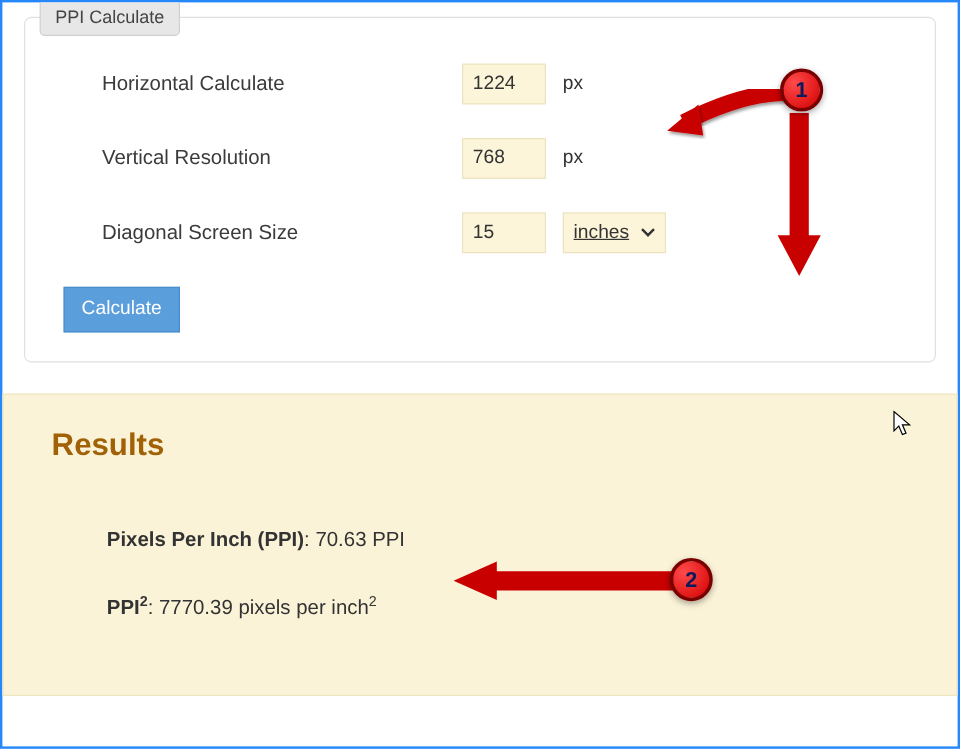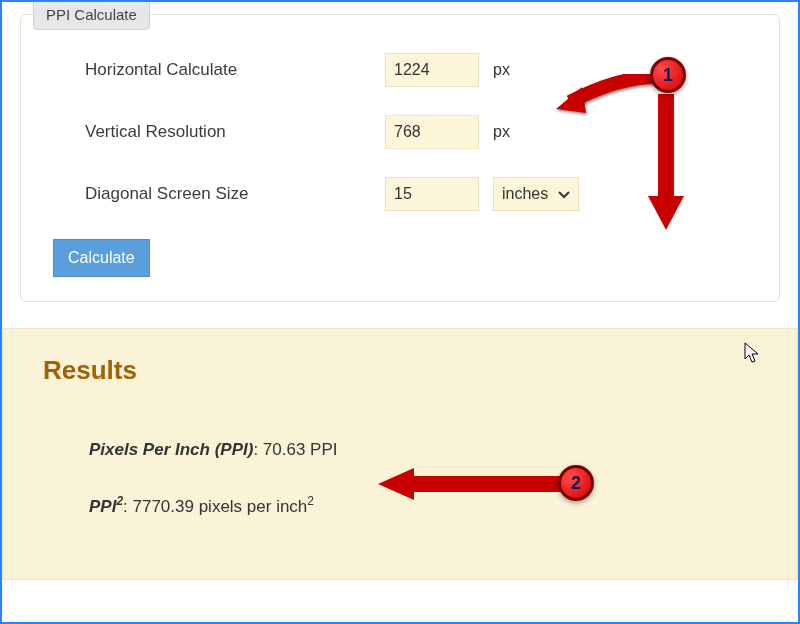--- a/index.html
+++ b/index.html
@@ -1,29 +1,29 @@
 <!DOCTYPE html>
 <html><head>
   <meta charset="utf-8">
   <style>
     * { box-sizing: border-box; margin: 0; padding: 0; font-family: Arial, Helvetica, sans-serif; }
     body { width: 800px; height: 624px; border: 2px solid #2687fb; background: #fff; position: relative; overflow: hidden; }
     .fieldset { margin: 12px 18px 0 18px; border: 1px solid #e0e0e0; border-radius: 6px; padding: 20px 24px 24px 24px; position: relative; }
     .legend { position: absolute; top: -16px; left: 12px; background: #e7e7e7; border: 1px solid #d0d0d0; border-radius: 4px; padding: 6px 12px; font-size: 15px; color: #444; }
     .row { display: flex; align-items: center; margin: 18px 0 28px 0; }
     .row-label { width: 340px; font-size: 17px; color: #3b3b3b; padding-left: 40px; }
-    .row-input { width: 94px; height: 34px; background: #fdf5d9; border: 1px solid #ebe2c0; padding: 4px 8px; font-size: 16px; color: #333; }
+    .row-input { width: 70px; height: 34px; background: #fdf5d9; border: 1px solid #ebe2c0; padding: 4px 8px; font-size: 16px; color: #333; }
     .row-unit { margin-left: 14px; font-size: 16px; color: #333; }
-    .row-select { margin-left: 14px; height: 34px; background: #fdf5d9; border: 1px solid #ebe2c0; padding: 4px 8px; font-size: 16px; color: #333; display: inline-flex; align-items: center; gap: 10px; cursor: pointer; }
+    .row-select { margin-left: 14px; height: 34px; background: #fdf5d9; border: 1px solid #ebe2c0; padding: 4px 8px; font-size: 16px; color: #333; display: inline-flex; align-items: center; gap: 10px; cursor: pointer; text-decoration: underline; }
     .chev { display: inline-block; }
     .calc-btn { background: #5a9edc; color: #fff; border: 1px solid #4a8ecb; padding: 9px 14px; font-size: 16px; cursor: pointer; margin-left: 8px; }
     .results { background: #fbf3d8; border: 1px solid #efe5bf; margin: 26px 0 0 0; padding: 26px 40px 28px 40px; }
     .results h2 { font-size: 26px; color: #a16207; font-weight: bold; margin-bottom: 54px; }
     .result-line { font-size: 17px; color: #333; margin: 0 0 34px 46px; }
-    .result-line .bold { font-weight: 700; font-style: italic; }
+    .result-line .bold { font-weight: 700; }
     sup { font-size: 0.7em; }
     .marker { position: absolute; width: 36px; height: 36px; border-radius: 50%; background: radial-gradient(circle at 30% 30%, #ff4a4a, #d30000); border: 3px solid #7a0000; display: flex; align-items: center; justify-content: center; font-weight: bold; color: #0a1a5a; font-size: 18px; box-shadow: 0 2px 5px rgba(0,0,0,0.35); }
     .arrow { position: absolute; }
     .cursor { position: absolute; }
   </style>
 </head>
 <body>
 
 <div class="fieldset">
   <div class="legend">PPI Calculate</div>

